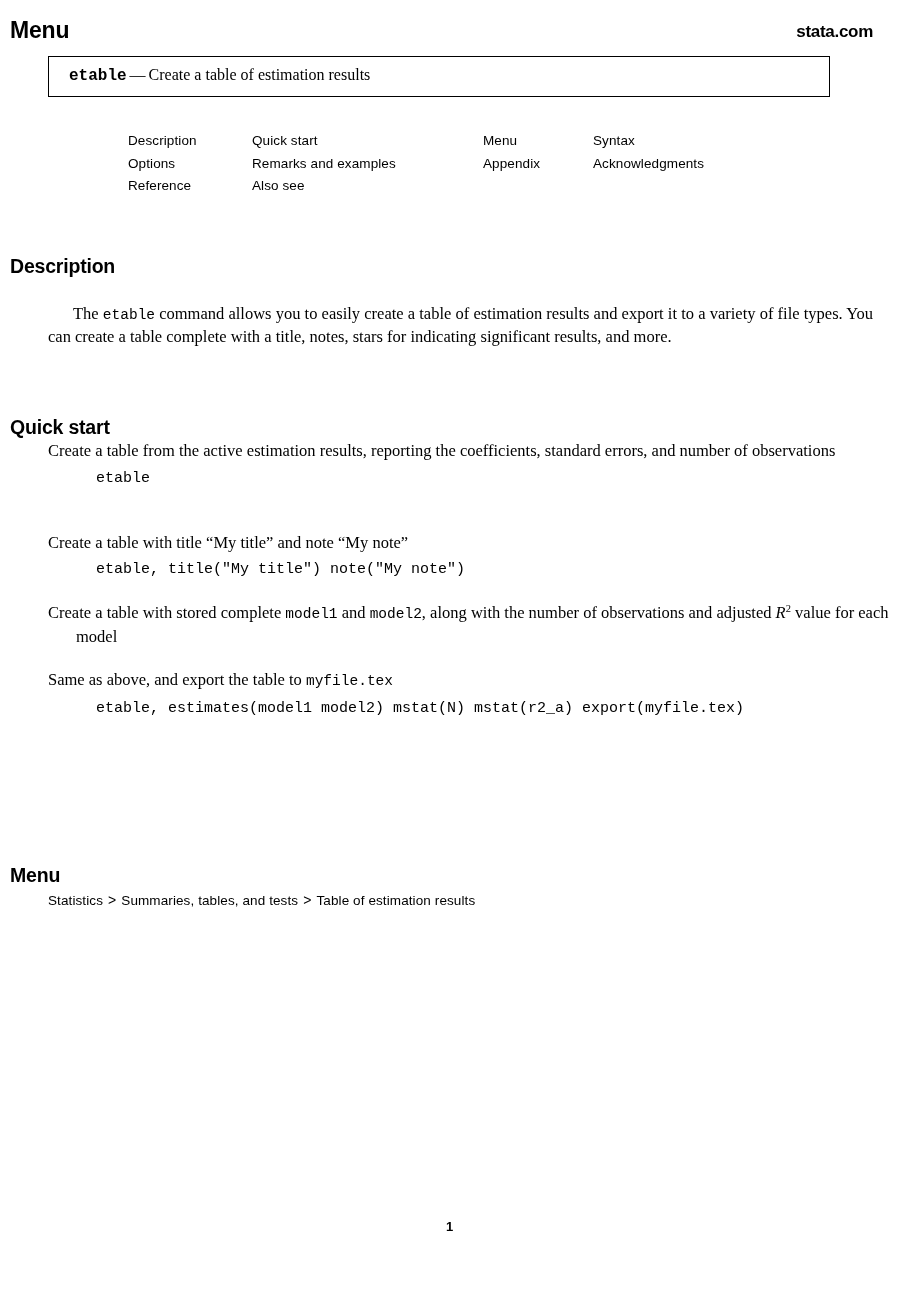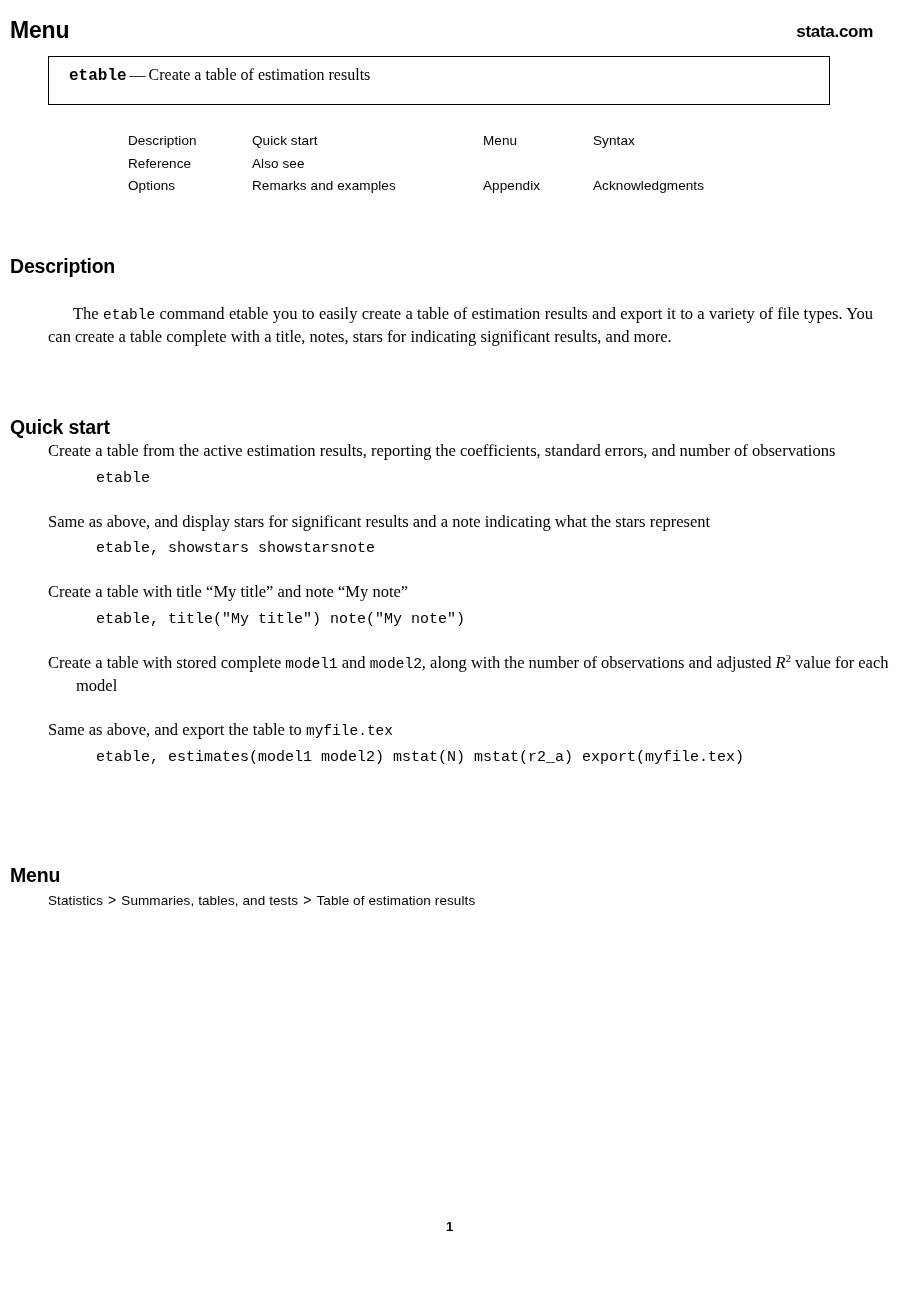--- a/index.html
+++ b/index.html
@@ -50,21 +50,21 @@
     line-height: 20px;
     letter-spacing: -0.3px;
   }
 
   
   .title-box {
     position: absolute;
     left: 48px;
     top: 56px;
     width: 782px;
-    height: 49px;
+    height: 41px;
     border: 1.5px solid #000000;
     box-sizing: border-box;
   }
   .title-box-inner {
     position: absolute;
     left: 20px;
     top: 9px;
     white-space: nowrap;
   }
   .cmd-name {
@@ -219,50 +219,46 @@
   </div>
 
   <div class="nav">
     <div class="nav-row">
       <div class="nav-col-1"><span class="nav-link">Description</span></div>
       <div class="nav-col-2"><span class="nav-link">Quick start</span></div>
       <div class="nav-col-3"><span class="nav-link">Menu</span></div>
       <div class="nav-col-4"><span class="nav-link">Syntax</span></div>
     </div>
     <div class="nav-row">
+      <div class="nav-col-1"><span class="nav-link">Options</span></div>
+      <div class="nav-col-2"><span class="nav-link">Remarks and examples</span></div>
+      <div class="nav-col-3"><span class="nav-link">Appendix</span></div>
+      <div class="nav-col-4"><span class="nav-link">Acknowledgments</span></div>
+    </div>
+    <div class="nav-row">
       <div class="nav-col-1"><span class="nav-link">Reference</span></div>
       <div class="nav-col-2"><span class="nav-link">Also see</span></div>
       <div class="nav-col-3"><span class="nav-link"></span></div>
       <div class="nav-col-4"><span class="nav-link"></span></div>
     </div>
-    <div class="nav-row">
-      <div class="nav-col-1"><span class="nav-link">Options</span></div>
-      <div class="nav-col-2"><span class="nav-link">Remarks and examples</span></div>
-      <div class="nav-col-3"><span class="nav-link">Appendix</span></div>
-      <div class="nav-col-4"><span class="nav-link">Acknowledgments</span></div>
-    </div>
   </div>
 
   <h2 class="section-heading" id="heading-description">Description</h2>
-  <p class="description-body"><span>The </span><span class="mono-inline">etable</span><span> command etable you to easily create a table of estimation results and export it to a variety of file types. You can create a table complete with a title, notes, stars for indicating significant results, and more.</span></p>
+  <p class="description-body"><span>The </span><span class="mono-inline">etable</span><span> command allows you to easily create a table of estimation results and export it to a variety of file types. You can create a table complete with a title, notes, stars for indicating significant results, and more.</span></p>
 
   <h2 class="section-heading" id="heading-quickstart">Quick start</h2>
 
   <div class="qs-list">
 
     <div class="qs-entry">
       <div class="qs-text">Create a table from the active estimation results, reporting the coefficients, standard errors, and number of observations</div>
       <div class="qs-code">etable</div>
     </div>
     <div class="qs-gap"></div>
 
-    <div class="qs-entry">
-      <div class="qs-text">Same as above, and display stars for significant results and a note indicating what the stars represent</div>
-      <div class="qs-code">etable, showstars showstarsnote</div>
-    </div>
     <div class="qs-gap"></div>
 
     <div class="qs-entry">
       <div class="qs-text">Create a table with title “My title” and note “My note”</div>
       <div class="qs-code">etable, title("My title") note("My note")</div>
     </div>
     <div class="qs-gap"></div>
 
     <div class="qs-entry">
       <div class="qs-text"><span>Create a table with stored complete </span><span class="mono-inline">model1</span><span> and </span><span class="mono-inline">model2</span><span>, along with the number of observations and adjusted </span><span class="math-r"><span>R</span><sup>2</sup></span><span> value for each model</span></div>

